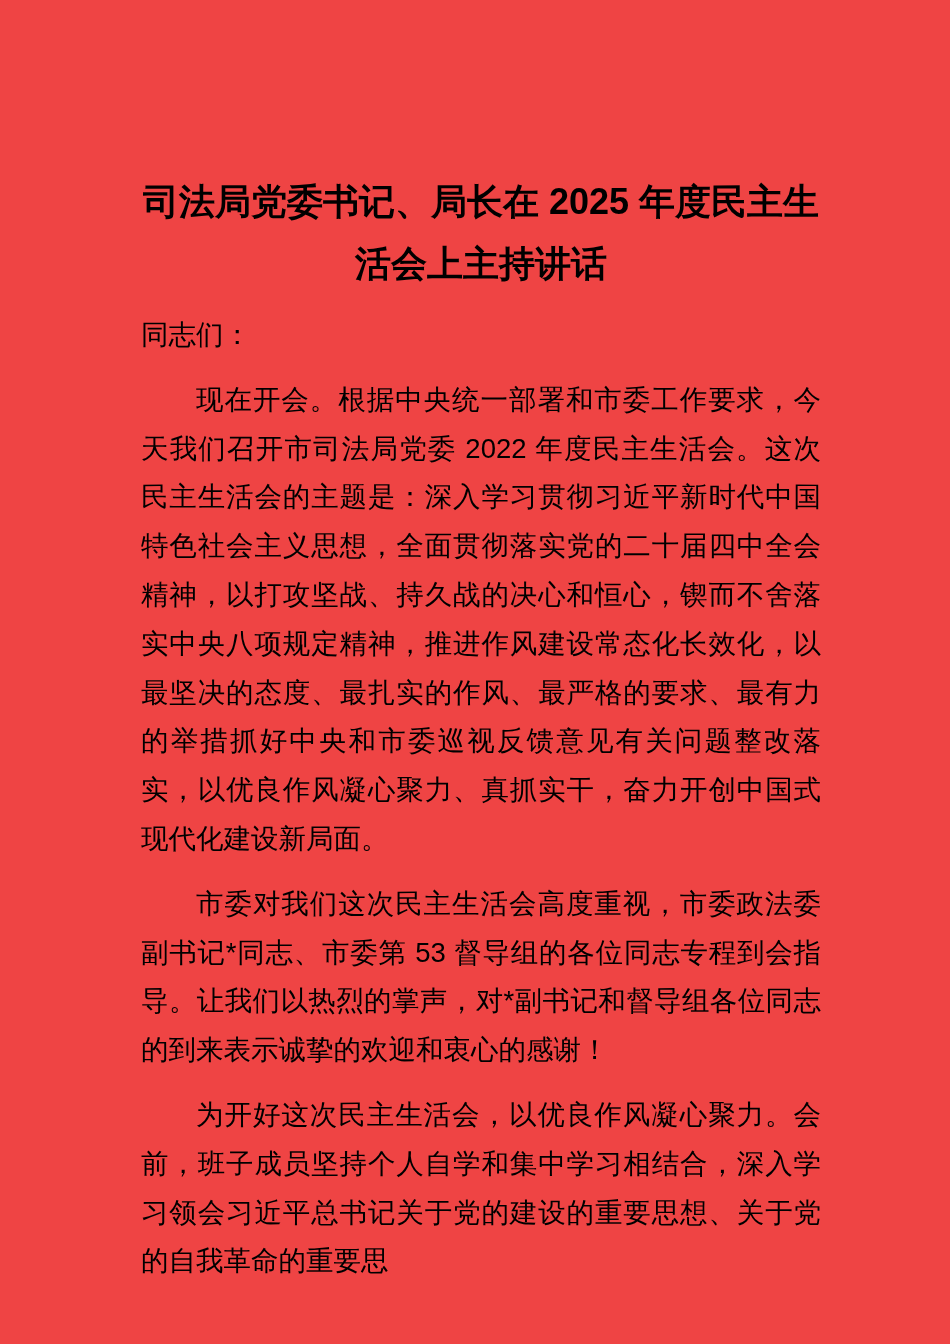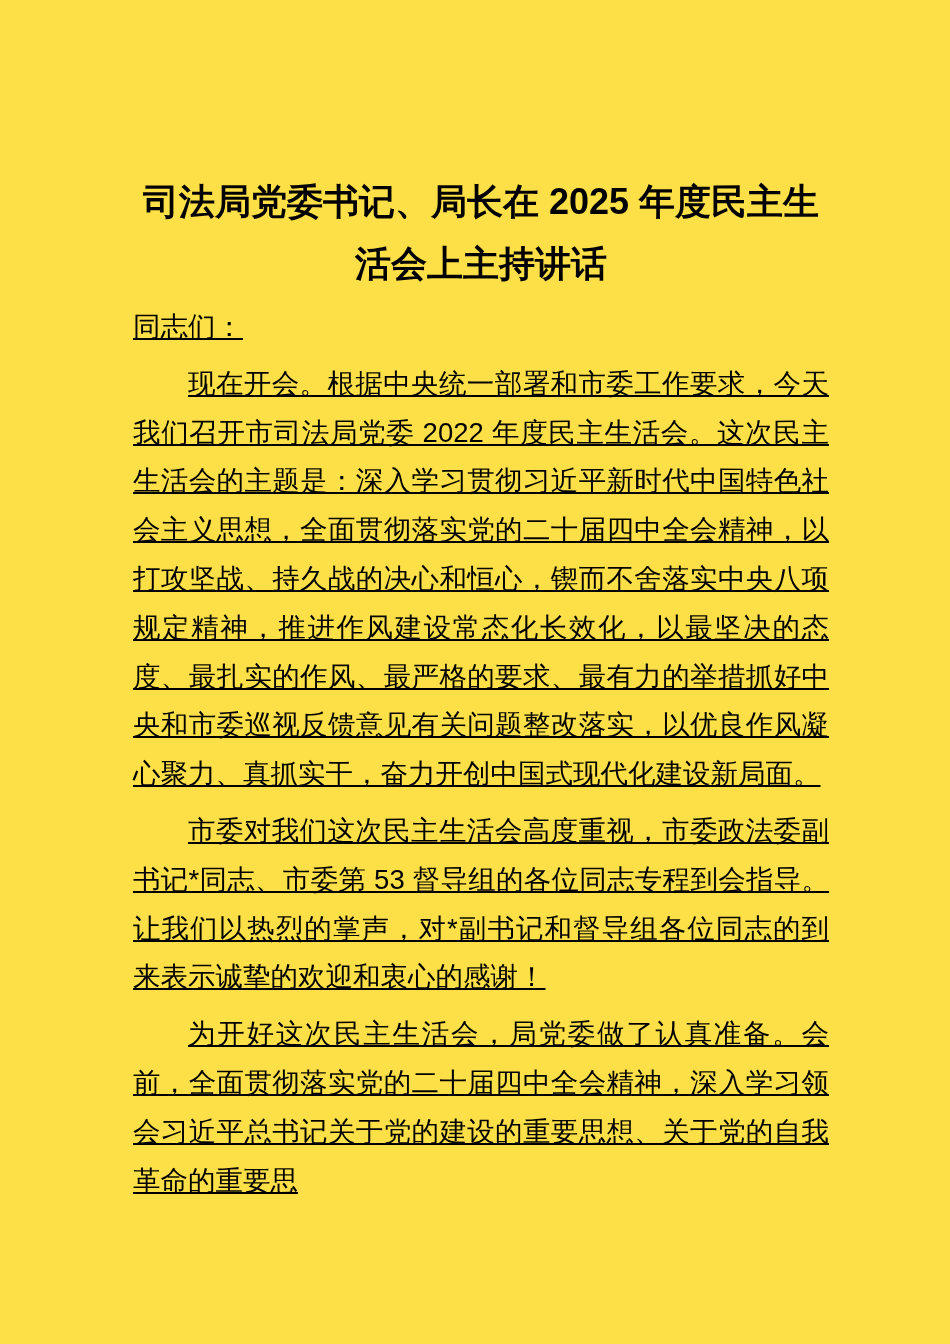--- a/index.html
+++ b/index.html
@@ -5,21 +5,21 @@
   html, body {
     margin: 0;
     padding: 0;
     background: #ffffff;
   }
   .page {
     position: relative;
     width: 950px;
     height: 1344px;
     box-sizing: border-box;
-    background: #fde047;
+    background: #ef4444;
     color: #000000;
     padding: 171px 113px 0 125px;
     overflow: hidden;
     font-family: "Liberation Sans", "DejaVu Sans", sans-serif;
   }
   .doc-title {
     margin: 0;
     font-size: 36px;
     line-height: 62px;
     font-weight: bold;
@@ -27,35 +27,34 @@
     letter-spacing: 0;
   }
   .doc-body {
     margin-top: 8px;
     font-size: 27.5px;
     line-height: 48.8px;
     text-align: justify;
     text-justify: inter-ideograph;
   }
   .doc-body p {
-    margin: 8px;
+    margin: 16px;
     padding: 0;
-    text-decoration: underline;
   }
   .salutation {
     text-indent: 0;
   }
   .para {
     text-indent: 2em;
   }
 </style>
 </head>
 <body>
 
 <div class="page">
   <h1 class="doc-title">司法局党委书记、局长在 2025 年度民主生活会上主持讲话</h1>
   <div class="doc-body">
     <p class="salutation">同志们：</p>
     <p class="para">现在开会。根据中央统一部署和市委工作要求，今天我们召开市司法局党委 2022 年度民主生活会。这次民主生活会的主题是：深入学习贯彻习近平新时代中国特色社会主义思想，全面贯彻落实党的二十届四中全会精神，以打攻坚战、持久战的决心和恒心，锲而不舍落实中央八项规定精神，推进作风建设常态化长效化，以最坚决的态度、最扎实的作风、最严格的要求、最有力的举措抓好中央和市委巡视反馈意见有关问题整改落实，以优良作风凝心聚力、真抓实干，奋力开创中国式现代化建设新局面。</p>
     <p class="para">市委对我们这次民主生活会高度重视，市委政法委副书记*同志、市委第 53 督导组的各位同志专程到会指导。让我们以热烈的掌声，对*副书记和督导组各位同志的到来表示诚挚的欢迎和衷心的感谢！</p>
-    <p class="para">为开好这次民主生活会，局党委做了认真准备。会前，全面贯彻落实党的二十届四中全会精神，深入学习领会习近平总书记关于党的建设的重要思想、关于党的自我革命的重要思</p>
+    <p class="para">为开好这次民主生活会，以优良作风凝心聚力。会前，班子成员坚持个人自学和集中学习相结合，深入学习领会习近平总书记关于党的建设的重要思想、关于党的自我革命的重要思</p>
   </div>
 </div>
 
 </body></html>

